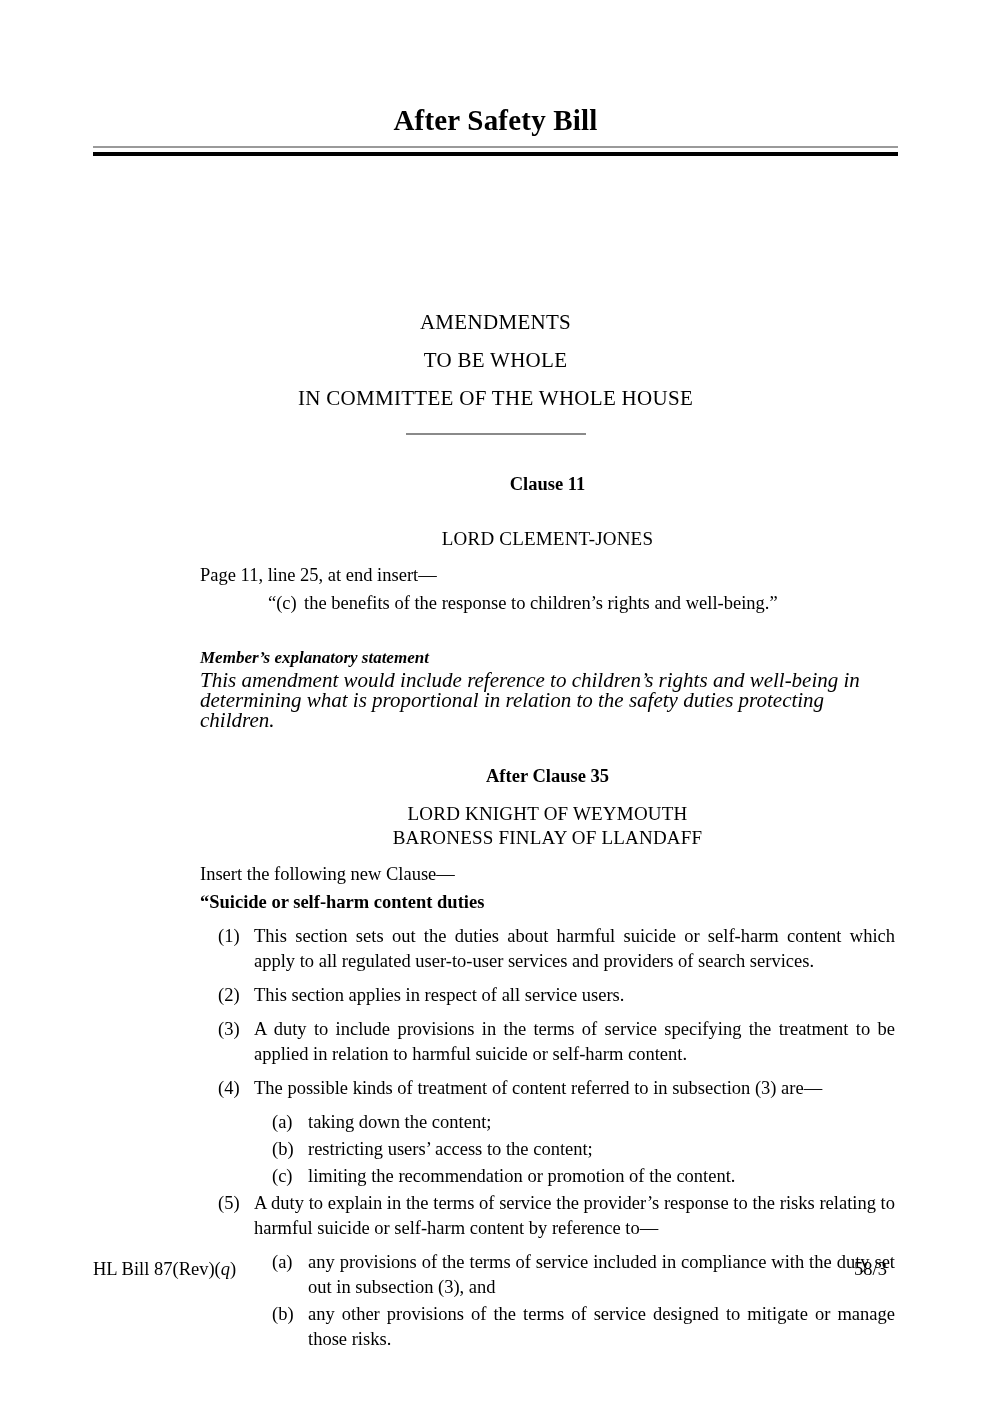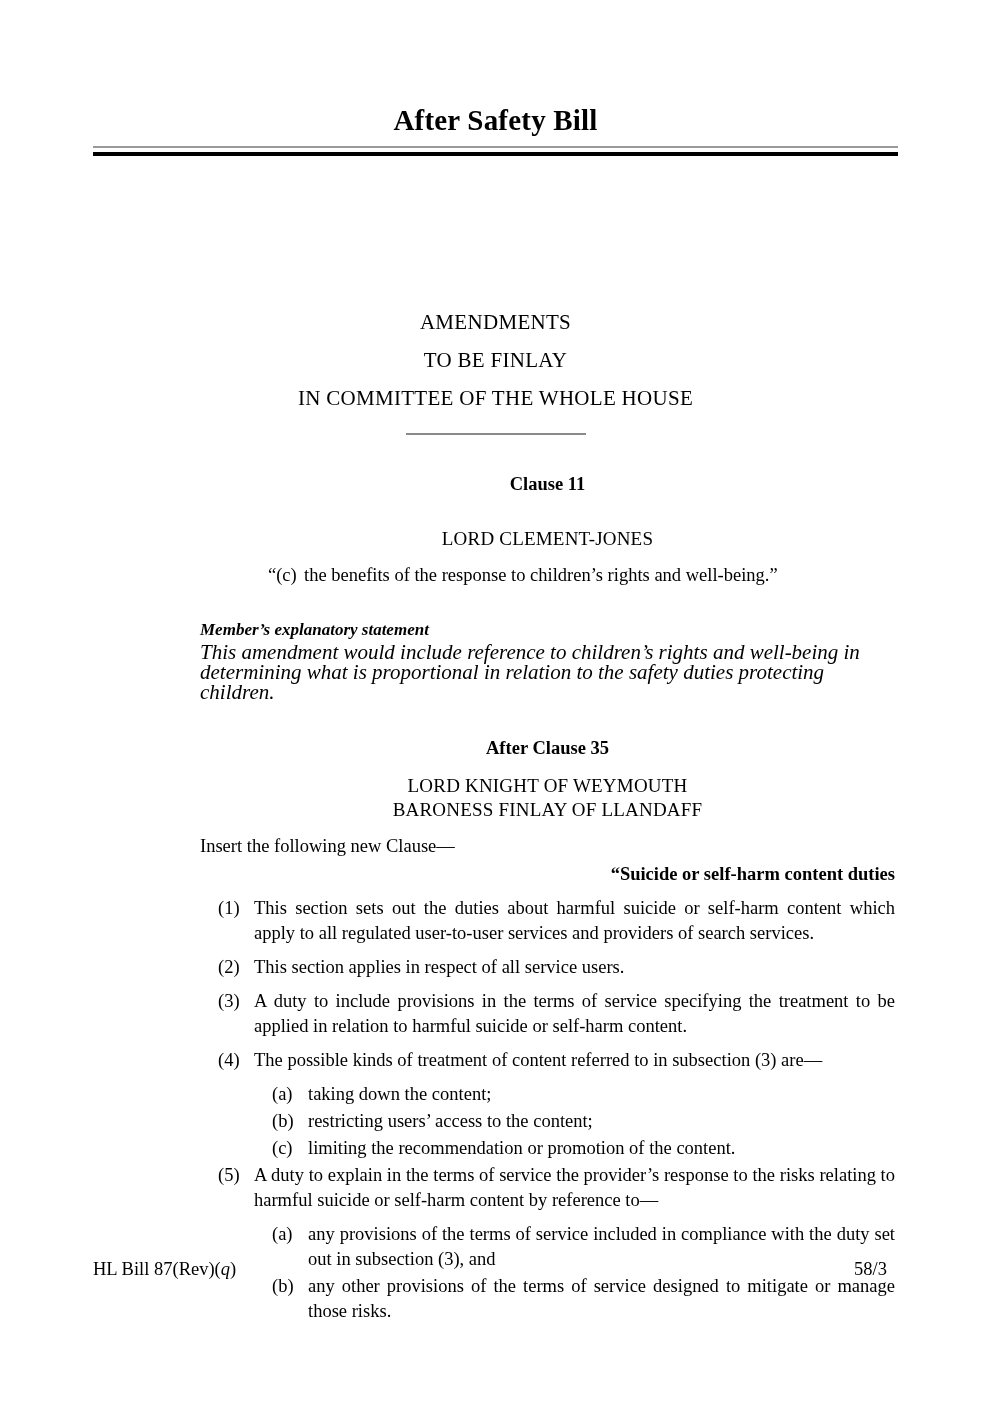--- a/index.html
+++ b/index.html
@@ -133,21 +133,20 @@
     font-size: 21px;
     line-height: 20px;
     width: 690px;
   }
 
   
   .newclause-title {
     font-weight: bold;
     font-size: 18.5px;
     margin: 0 0 9px 0;
-    text-align: right;
   }
 
   
   ol.subs, ol.paras {
     list-style: none;
     margin: 0;
     padding: 0;
   }
   .sub-item {
     position: relative;
@@ -217,33 +216,34 @@
 <body>
 
 <div class="page">
 
   <div class="masthead-title">After Safety Bill</div>
   <div class="rule-thin"></div>
   <div class="rule-thick"></div>
 
   <div class="headings">
     <div class="head-line">AMENDMENTS</div>
-    <div class="head-line">TO BE FINLAY</div>
+    <div class="head-line">TO BE WHOLE</div>
     <div class="head-line">IN COMMITTEE OF THE WHOLE HOUSE</div>
     <div class="divider-short"></div>
   </div>
 
   <div class="content">
 
     <div class="clause-head">Clause 11</div>
 
     <div class="sponsors">
       <div class="sponsor-line">LORD CLEMENT-JONES</div>
     </div>
 
+    <div class="lead-line">Page 11, line 25, at end insert—</div>
 
     <div class="quoted-insert">
       <span class="marker">“(c)</span><span>the benefits of the response to children’s rights and well-being.”</span>
     </div>
 
     <div class="expl">
       <div class="expl-title">Member’s explanatory statement</div>
       <div class="expl-body">This amendment would include reference to children’s rights and well-being in determining what is proportional in relation to the safety duties protecting children.</div>
     </div>
 

